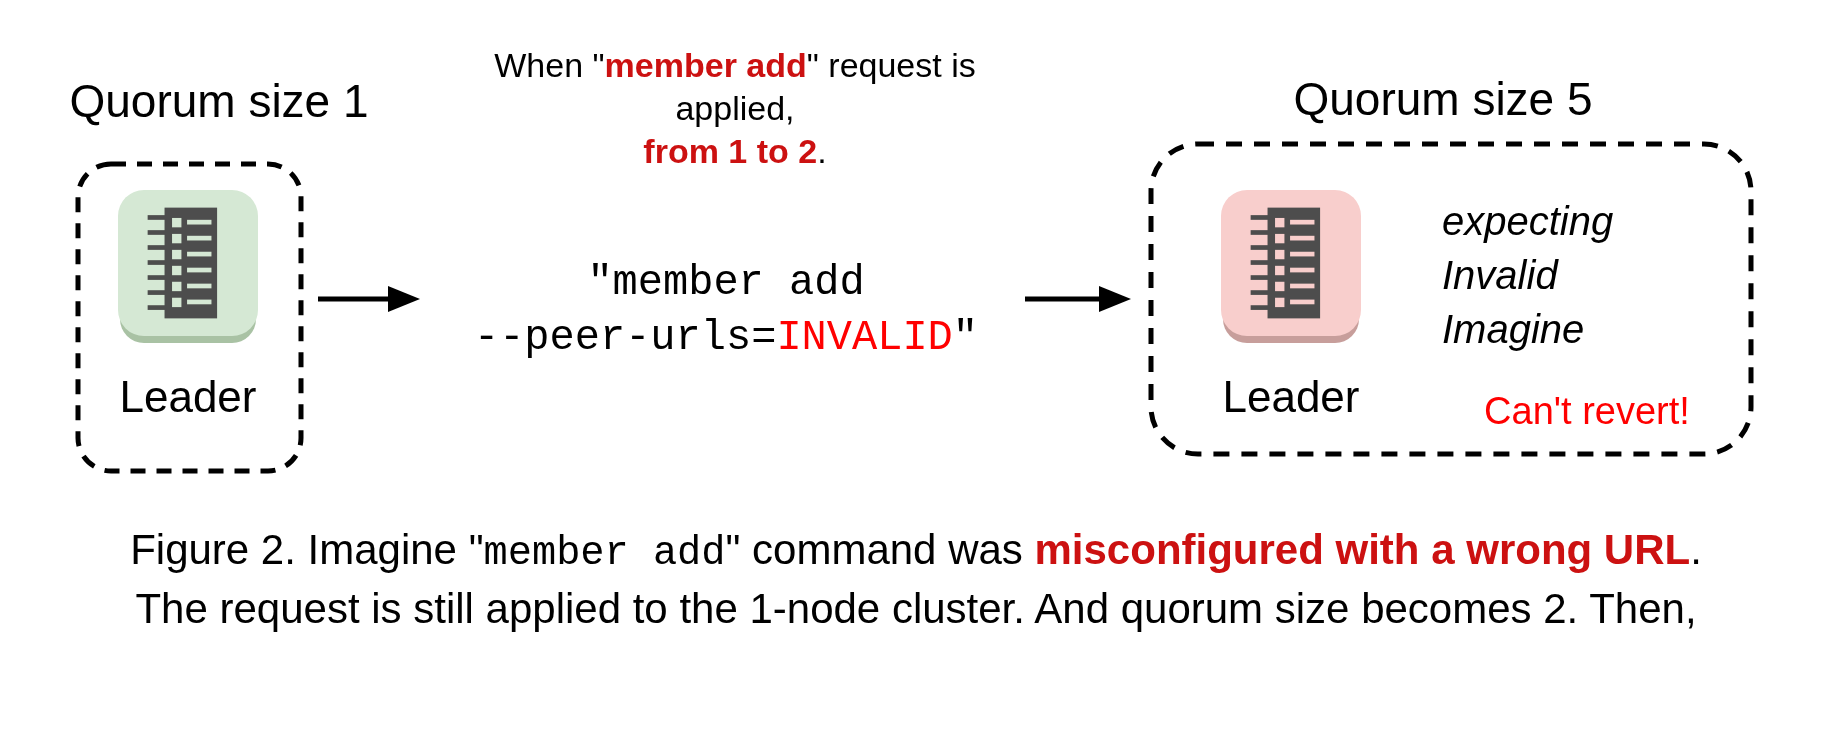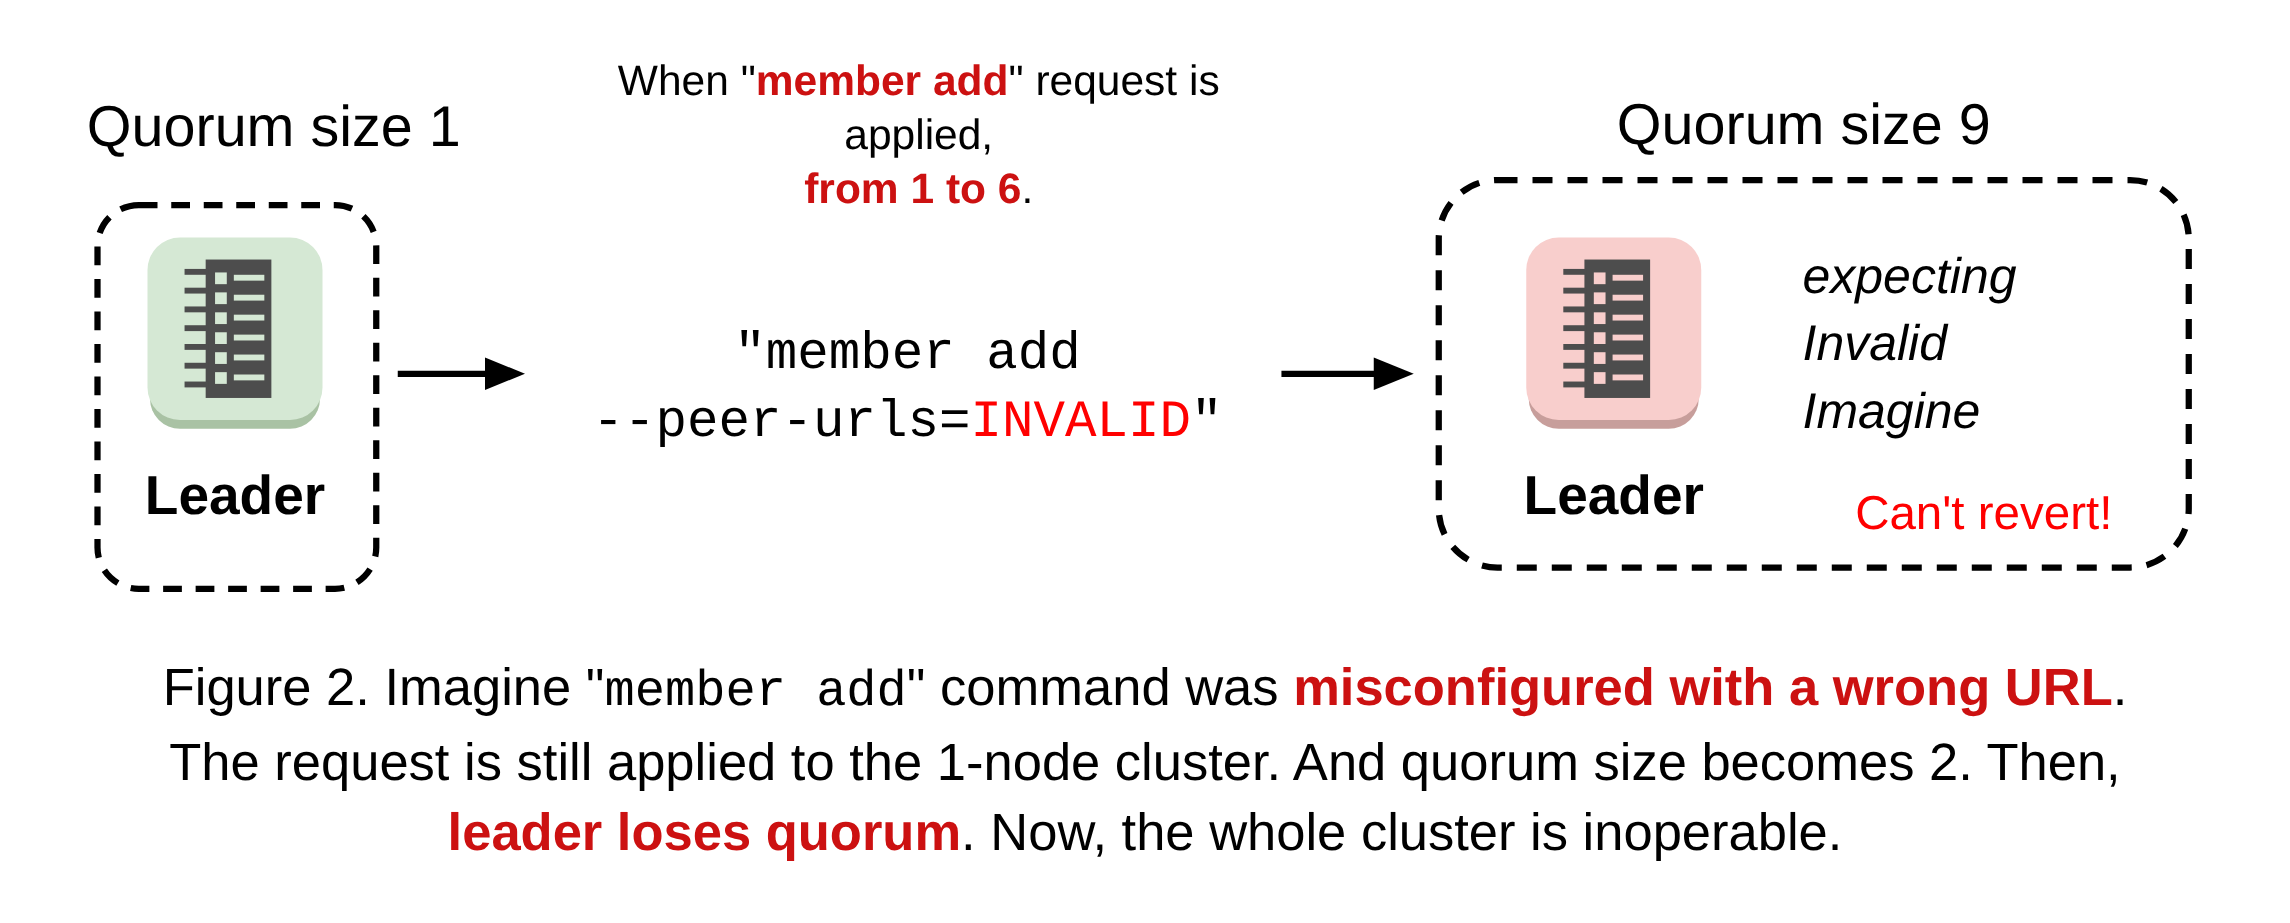--- a/index.html
+++ b/index.html
@@ -22,21 +22,21 @@
   }
   .node-icon.green{background:var(--node-green,#d5e8d4);box-shadow:0 9px 0 -2px var(--node-green-shadow,#a9c2a4);}
   .node-icon.pink{background:var(--node-pink,#f8cecc);box-shadow:0 9px 0 -2px var(--node-pink-shadow,#c79e9b);}
   .icon-left{left:118px;top:190px;}
   .icon-right{left:1221px;top:190px;}
   .node-icon svg{width:104px;height:122px;}
   .node-icon .glyph-dark{fill:var(--icon-dark,#4d4d4d);}
   .node-icon.green .glyph-light{fill:var(--node-green,#d5e8d4);}
   .node-icon.pink .glyph-light{fill:var(--node-pink,#f8cecc);}
 
-  .node-label{position:absolute;text-align:center;font-size:44px;width:220px;font-weight:bold;}
+  .node-label{position:absolute;text-align:center;font-size:44px;width:220px;}
   .label-left{left:78px;top:372px;}
   .label-right{left:1181px;top:372px;}
 
   .flow-arrow{position:absolute;}
   .arrow-1{left:318px;top:283px;}
   .arrow-2{left:1025px;top:283px;}
   .flow-arrow line{stroke:var(--ink,#000);stroke-width:5;}
   .flow-arrow polygon{fill:var(--ink,#000);}
 
   .annotation{
@@ -106,34 +106,34 @@
 
   <div class="node-label label-left">Leader</div>
 
   <svg class="flow-arrow arrow-1" width="104" height="32" viewBox="0 0 104 32">
     <line x1="0" y1="16" x2="72" y2="16"></line>
     <polygon points="70,3 102,16 70,29"></polygon>
   </svg>
 
   <div class="annotation">
     <div><span class="seg-plain">When "</span><span class="seg-em">member add</span><span class="seg-plain">" request is applied,</span></div>
-    <div><span class="seg-em">from 1 to 6</span><span class="seg-plain">.</span></div>
+    <div><span class="seg-em">from 1 to 2</span><span class="seg-plain">.</span></div>
   </div>
 
   <div class="command">
     <div><span class="seg-plain">"member add</span></div>
     <div><span class="seg-plain">--peer-urls=</span><span class="seg-bright">INVALID</span><span class="seg-plain">"</span></div>
   </div>
 
   <svg class="flow-arrow arrow-2" width="108" height="32" viewBox="0 0 108 32">
     <line x1="0" y1="16" x2="76" y2="16"></line>
     <polygon points="74,3 106,16 74,29"></polygon>
   </svg>
 
-  <div class="cluster-title title-right">Quorum size 9</div>
+  <div class="cluster-title title-right">Quorum size 5</div>
 
   <svg class="dash-box box-right" width="606" height="316" viewBox="0 0 606 316">
     <rect x="3" y="3" width="600" height="310" rx="47" stroke-dasharray="16 12"></rect>
   </svg>
 
   <div class="node-icon pink icon-right">
     <svg viewBox="0 0 110 130">
       <rect class="glyph-dark" x="30" y="6" width="56" height="118"></rect>
       <rect class="glyph-dark" x="12" y="14" width="20" height="5"></rect>
       <rect class="glyph-dark" x="12" y="30" width="20" height="5"></rect>
@@ -163,16 +163,15 @@
     <div>expecting</div>
     <div>Invalid</div>
     <div>Imagine</div>
   </div>
 
   <div class="warning">Can't revert!</div>
 
   <div class="caption">
     <div><span class="seg-italic">Figure 2.</span><span class="seg-plain"> Imagine "</span><span class="seg-code">member add</span><span class="seg-plain">" command was </span><span class="seg-em">misconfigured with a wrong URL</span><span class="seg-plain">.</span></div>
     <div><span class="seg-plain">The request is still applied to the 1-node cluster. And quorum size becomes 2. Then,</span></div>
-    <div><span class="seg-em">leader loses quorum</span><span class="seg-plain">. Now, the whole cluster is inoperable.</span></div>
   </div>
 
 </div>
 
 </body></html>

